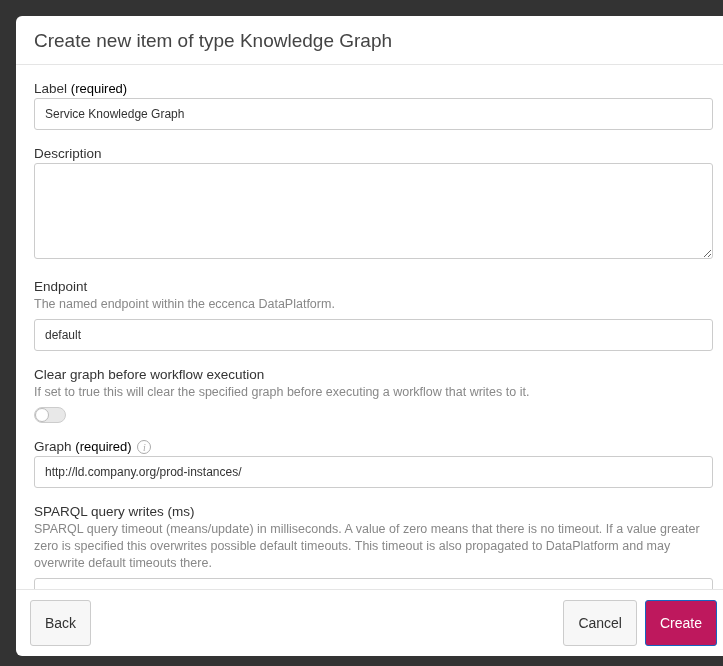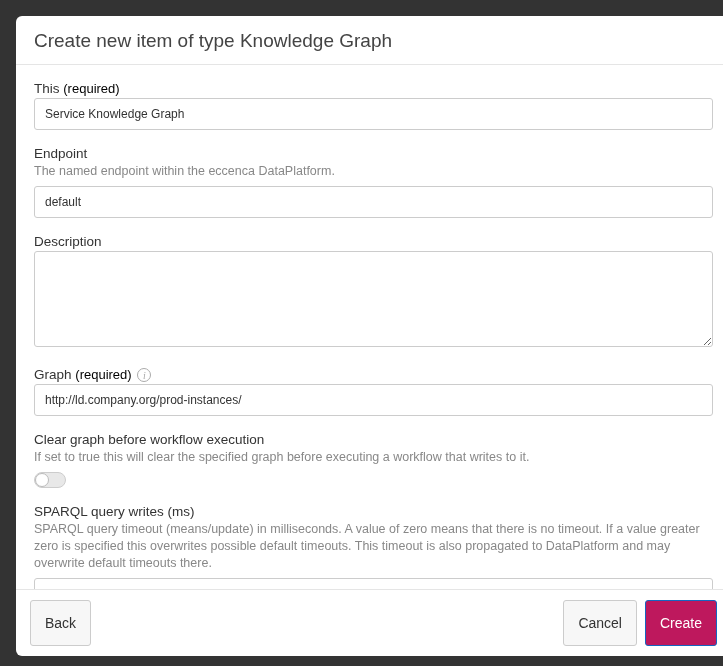--- a/index.html
+++ b/index.html
@@ -141,52 +141,52 @@
 <div class="dialog">
   <div class="dialog-header">
     <div class="dialog-title">Create new item of type Knowledge Graph</div>
   </div>
 
   <div class="dialog-body-wrap">
     <div class="dialog-body">
 
       <div class="field">
         <div class="field-label">
-          <span>This</span>
+          <span>Label</span>
           <span class="req">(required)</span>
         </div>
         <input class="text-input" type="text" value="Service Knowledge Graph" style="">
       </div>
 
       <div class="field">
+        <div class="field-label">Description</div>
+        <textarea class="textarea" style=""></textarea>
+      </div>
+
+      <div class="field">
         <div class="field-label">Endpoint</div>
         <div class="field-help">The named endpoint within the eccenca DataPlatform.</div>
         <input class="text-input" type="text" value="default" style="">
       </div>
 
       <div class="field">
-        <div class="field-label">Description</div>
-        <textarea class="textarea" style=""></textarea>
+        <div class="field-label">Clear graph before workflow execution</div>
+        <div class="field-help">If set to true this will clear the specified graph before executing a workflow that writes to it.</div>
+        <div class="toggle">
+          <div class="toggle-knob"></div>
+        </div>
       </div>
 
       <div class="field">
         <div class="field-label">
           <span>Graph</span>
           <span class="req">(required)</span>
           <span class="info-icon">i</span>
         </div>
         <input class="text-input" type="text" value="http://ld.company.org/prod-instances/" style="">
-      </div>
-
-      <div class="field">
-        <div class="field-label">Clear graph before workflow execution</div>
-        <div class="field-help">If set to true this will clear the specified graph before executing a workflow that writes to it.</div>
-        <div class="toggle">
-          <div class="toggle-knob"></div>
-        </div>
       </div>
 
       <div class="field">
         <div class="field-label">SPARQL query writes (ms)</div>
         <div class="field-help">SPARQL query timeout (means/update) in milliseconds. A value of zero means that there is no timeout. If a value greater zero is specified this overwrites possible default timeouts. This timeout is also propagated to DataPlatform and may overwrite default timeouts there.</div>
         <input class="text-input" type="text" value="0" style="">
       </div>
 
     </div>
   </div>

